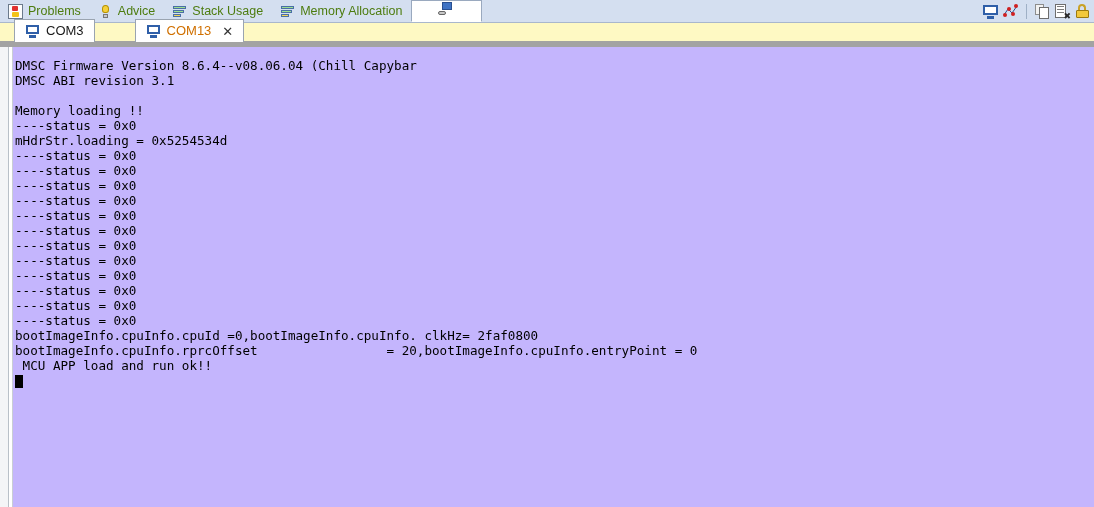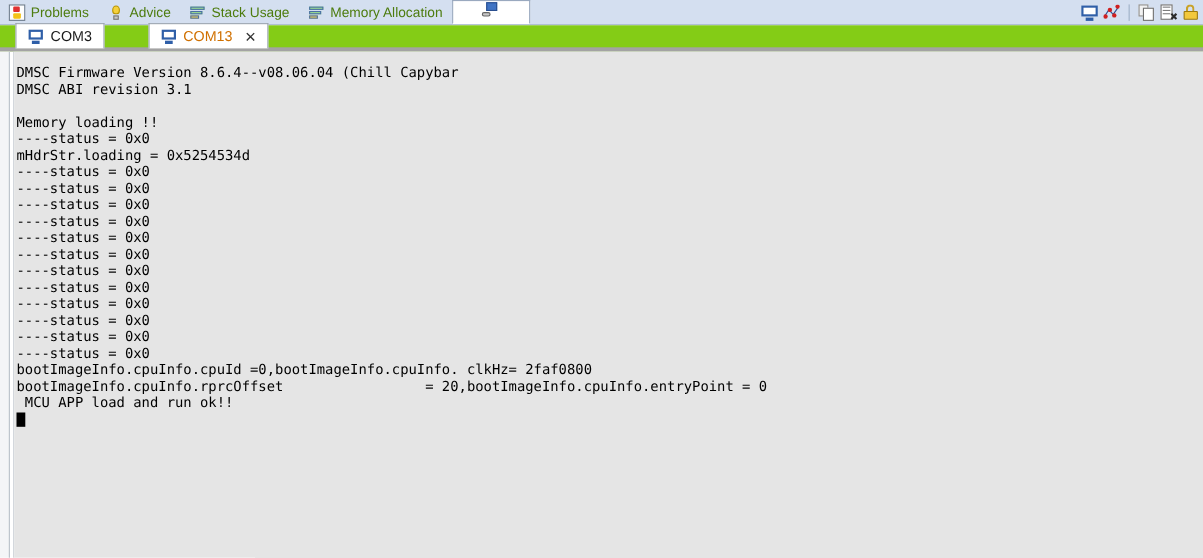--- a/index.html
+++ b/index.html
@@ -277,26 +277,26 @@
     background: #f2c83c;
     border: 1px solid #9c7a10;
     border-radius: 1px;
     box-sizing: border-box;
   }
 
   
   .conn-tabbar {
     position: relative;
     height: 24px;
-    background: #84cc16;
+    background: #fef9c3;
     display: flex;
     align-items: flex-end;
     padding-left: 14px;
     box-sizing: border-box;
-    border-bottom: 4px solid #a3a3a3;
+    border-bottom: 6px solid #a3a3a3;
   }
   .conn-tab {
     display: flex;
     align-items: center;
     gap: 6px;
     height: 23px;
     padding: 0 10px;
     box-sizing: border-box;
     background: #ffffff;
     border: 1px solid #9aa4b0;
@@ -325,21 +325,21 @@
   }
   .term-rule {
     width: 1px;
     background: #c9ced4;
     flex: 0 0 auto;
     margin-left: 3px;
   }
   .term-console {
     flex: 1 1 auto;
     position: relative;
-    background: #e5e5e5;
+    background: #c4b5fd;
     overflow: hidden;
     padding-top: 11px;
   }
   .term-line {
     font-family: "DejaVu Sans Mono", "Liberation Mono", monospace;
     font-size: 12.6px;
     line-height: 15px;
     height: 15px;
     white-space: pre;
     color: #000000;

